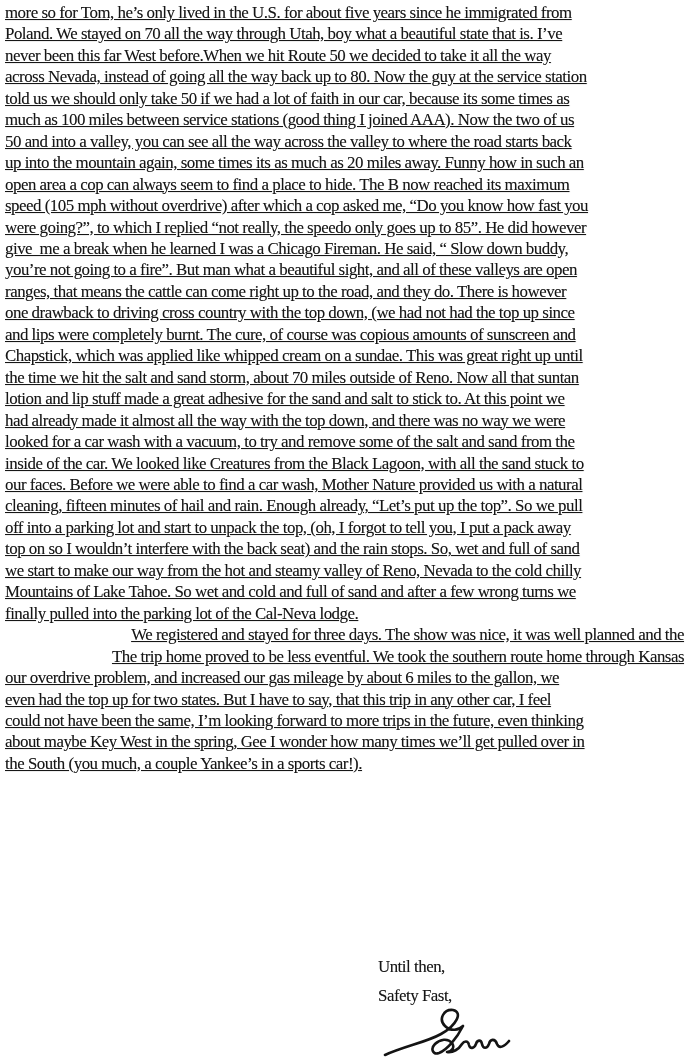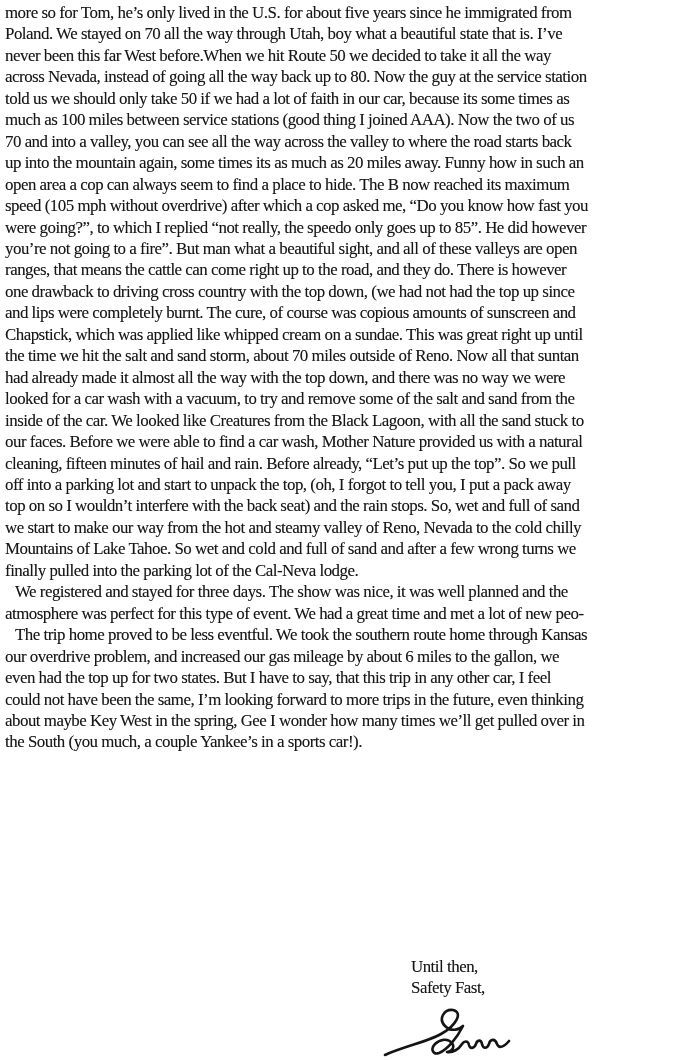--- a/index.html
+++ b/index.html
@@ -14,44 +14,47 @@
     background: #ffffff;
     overflow: hidden;
     font-family: "Liberation Serif", "DejaVu Serif", serif;
     color: #161616;
   }
   .body-text {
     position: absolute;
     top: 2px;
     left: 5px;
     right: 1px;
+    text-decoration: underline;
   }
   .line {
     white-space: pre;
     font-size: 16.8px;
     line-height: 21.45px;
     letter-spacing: -0.45px;
     text-shadow: 0.2px 0.2px 0 rgba(0,0,0,0.35);
   }
   .line.indent {
     padding-left: 10px;
+    text-align: right;
   }
   .closing {
     position: absolute;
-    left: 411px;
+    left: 378px;
     top: 956px;
   }
   .closing-line {
     white-space: pre;
     font-size: 16.8px;
     line-height: 21.45px;
     letter-spacing: -0.45px;
     text-shadow: 0.2px 0.2px 0 rgba(0,0,0,0.35);
   }
   .closing-line + .closing-line {
+    margin-top: 8px;
   }
   .signature {
     position: absolute;
     left: 383px;
     top: 1004px;
     width: 140px;
     height: 56px;
   }
   .signature svg {
     display: block;
@@ -64,43 +67,44 @@
 
 <main class="page">
 
   <div class="body-text" id="body-text">
       <div class="line">more so for Tom, he’s only lived in the U.S. for about five years since he immigrated from</div>
       <div class="line">Poland. We stayed on 70 all the way through Utah, boy what a beautiful state that is. I’ve</div>
       <div class="line">never been this far West before.When we hit Route 50 we decided to take it all the way</div>
       <div class="line">across Nevada, instead of going all the way back up to 80. Now the guy at the service station</div>
       <div class="line">told us we should only take 50 if we had a lot of faith in our car, because its some times as</div>
       <div class="line">much as 100 miles between service stations (good thing I joined AAA). Now the two of us</div>
-      <div class="line">70 and into a valley, you can see all the way across the valley to where the road starts back</div>
+      <div class="line">50 and into a valley, you can see all the way across the valley to where the road starts back</div>
       <div class="line">up into the mountain again, some times its as much as 20 miles away. Funny how in such an</div>
       <div class="line">open area a cop can always seem to find a place to hide. The B now reached its maximum</div>
       <div class="line">speed (105 mph without overdrive) after which a cop asked me, “Do you know how fast you</div>
       <div class="line">were going?”, to which I replied “not really, the speedo only goes up to 85”. He did however</div>
+      <div class="line">give  me a break when he learned I was a Chicago Fireman. He said, “ Slow down buddy,</div>
       <div class="line">you’re not going to a fire”. But man what a beautiful sight, and all of these valleys are open</div>
       <div class="line">ranges, that means the cattle can come right up to the road, and they do. There is however</div>
       <div class="line">one drawback to driving cross country with the top down, (we had not had the top up since</div>
       <div class="line">and lips were completely burnt. The cure, of course was copious amounts of sunscreen and</div>
       <div class="line">Chapstick, which was applied like whipped cream on a sundae. This was great right up until</div>
       <div class="line">the time we hit the salt and sand storm, about 70 miles outside of Reno. Now all that suntan</div>
+      <div class="line">lotion and lip stuff made a great adhesive for the sand and salt to stick to. At this point we</div>
       <div class="line">had already made it almost all the way with the top down, and there was no way we were</div>
       <div class="line">looked for a car wash with a vacuum, to try and remove some of the salt and sand from the</div>
       <div class="line">inside of the car. We looked like Creatures from the Black Lagoon, with all the sand stuck to</div>
       <div class="line">our faces. Before we were able to find a car wash, Mother Nature provided us with a natural</div>
-      <div class="line">cleaning, fifteen minutes of hail and rain. Before already, “Let’s put up the top”. So we pull</div>
+      <div class="line">cleaning, fifteen minutes of hail and rain. Enough already, “Let’s put up the top”. So we pull</div>
       <div class="line">off into a parking lot and start to unpack the top, (oh, I forgot to tell you, I put a pack away</div>
       <div class="line">top on so I wouldn’t interfere with the back seat) and the rain stops. So, wet and full of sand</div>
       <div class="line">we start to make our way from the hot and steamy valley of Reno, Nevada to the cold chilly</div>
       <div class="line">Mountains of Lake Tahoe. So wet and cold and full of sand and after a few wrong turns we</div>
       <div class="line">finally pulled into the parking lot of the Cal-Neva lodge.</div>
       <div class="line indent">We registered and stayed for three days. The show was nice, it was well planned and the</div>
-      <div class="line">atmosphere was perfect for this type of event. We had a great time and met a lot of new peo-</div>
       <div class="line indent">The trip home proved to be less eventful. We took the southern route home through Kansas</div>
       <div class="line">our overdrive problem, and increased our gas mileage by about 6 miles to the gallon, we</div>
       <div class="line">even had the top up for two states. But I have to say, that this trip in any other car, I feel</div>
       <div class="line">could not have been the same, I’m looking forward to more trips in the future, even thinking</div>
       <div class="line">about maybe Key West in the spring, Gee I wonder how many times we’ll get pulled over in</div>
       <div class="line">the South (you much, a couple Yankee’s in a sports car!).</div>
     </div>
 
   <div class="closing">
     <div class="closing-line">Until then,</div>

